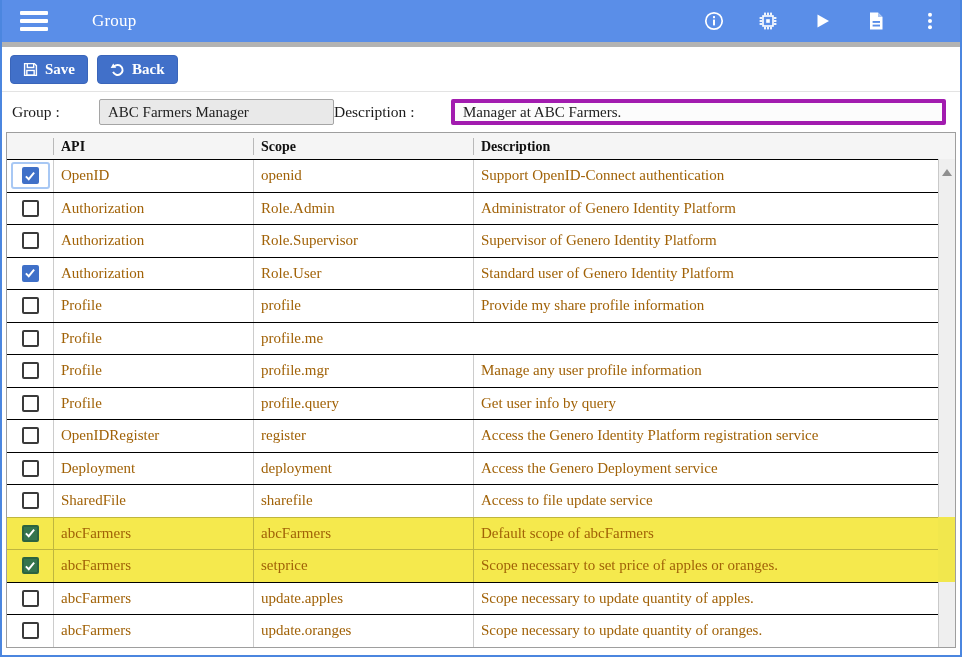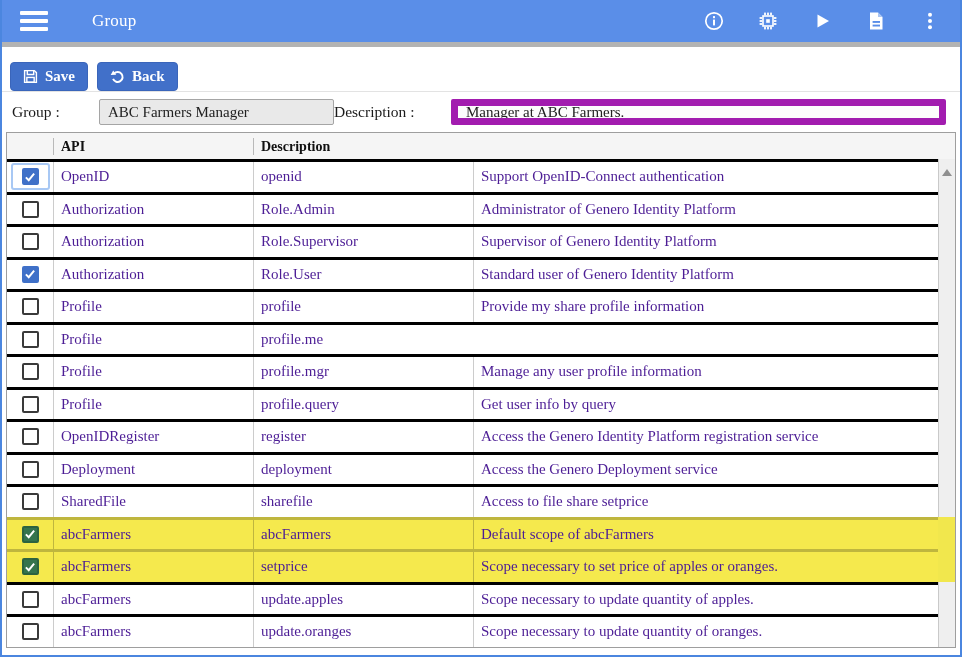--- a/index.html
+++ b/index.html
@@ -10,45 +10,45 @@
   .header{height:42px;background:#5a8ee8;display:flex;align-items:center;}
   .burger{margin-left:18px;width:28px;height:20px;display:flex;flex-direction:column;
           justify-content:space-between;background:none;border:none;padding:0;cursor:pointer;}
   .burger i{display:block;height:3.6px;background:#fff;border-radius:1px;}
   .title{color:#fff;font-size:17px;font-weight:500;margin-left:44px;letter-spacing:.2px;}
   .hicons{margin-left:auto;display:flex;align-items:center;gap:30px;margin-right:18px;}
   .hicon{width:24px;height:24px;background:none;border:none;padding:0;cursor:pointer;
          display:flex;align-items:center;justify-content:center;}
   .subheader{height:5px;background:#b3b3b3;}
   
-  .toolbar{height:44px;display:flex;align-items:flex-end;gap:9px;padding-left:8px;background:#fff;}
+  .toolbar{height:44px;display:flex;align-items:center;gap:9px;padding-left:8px;background:#fff;}
   .btn{display:inline-flex;align-items:center;gap:7px;background:#4170c9;color:#fff;
        border:1px solid #3a65ba;border-radius:4px;font-size:15px;font-weight:600;
        padding:0 12px;height:29px;box-sizing:border-box;font-family:inherit;cursor:pointer;}
   
   .formrow{height:40px;display:flex;align-items:center;background:#fff;border-top:1px solid #e3e3e3;}
   .flabel{font-size:15.5px;color:#1a1a1a;}
   .lab-group{margin-left:10px;width:87px;}
   .lab-desc{width:95px;}
   .tin{height:26px;border-radius:2px;font-size:15px;padding:0 8px;font-family:inherit;
        color:#222;box-sizing:border-box;}
   .in-group{width:235px;background:#e9e9e9;border:1px solid #a5a5a5;}
-  .in-desc{flex:1;margin-left:22px;margin-right:14px;background:#fcfcfc;border:7px solid #a21caf;}
+  .in-desc{flex:1;margin-left:22px;margin-right:14px;background:#fcfcfc;border:4px solid #a21caf;}
   
   .table{position:relative;margin:0 4px;border:1px solid #9e9e9e;height:513.5px;
          box-sizing:content-box;background:#fff;}
   .thead{display:flex;height:26px;background:#f5f5f5;align-items:center;
          font-weight:700;font-size:14px;color:#111;}
   .thead>div{height:17px;line-height:17px;box-sizing:border-box;}
   .h-cb{width:46px;}
   .h-api{width:200px;border-left:1px solid #b9b9b9;padding-left:7px;}
   .h-scope{width:220px;border-left:1px solid #b9b9b9;padding-left:7px;}
   .h-desc{flex:1;border-left:1px solid #b9b9b9;padding-left:7px;}
-  .trow{display:flex;height:32.5px;box-sizing:border-box;border-top:3px solid #000000;
-        background:#fff;font-size:15px;color:#4c1d95;cursor:default;}
+  .trow{display:flex;height:32.5px;box-sizing:border-box;border-top:1px solid #000000;
+        background:#fff;font-size:15px;color:#a16207;cursor:default;}
   .c-cb{width:46px;display:flex;align-items:center;justify-content:center;}
   .c-api{width:200px;border-left:1px solid #ccc;display:flex;align-items:center;padding-left:7px;box-sizing:border-box;}
   .c-scope{width:220px;border-left:1px solid #ccc;display:flex;align-items:center;padding-left:7px;box-sizing:border-box;}
   .c-desc{flex:1;border-left:1px solid #ccc;display:flex;align-items:center;padding-left:7px;box-sizing:border-box;text-align:right;}
   .cbwrap{display:flex;align-items:center;justify-content:center;padding:3px 9px;
           border:2px solid transparent;border-radius:3px;}
   .cbwrap.focus{border-color:#a8c8f4;background:#fff;}
   .cbx{width:17px;height:17px;border:2px solid #3a3a3a;border-radius:2px;background:#fff;
        box-sizing:border-box;display:flex;align-items:center;justify-content:center;cursor:pointer;}
   .cbx svg{display:none;width:12px;height:12px;}
@@ -153,20 +153,21 @@
     <span class="flabel lab-group">Group :</span>
     <input class="tin in-group" type="text" value="ABC Farmers Manager" style="">
     <span class="flabel lab-desc">Description :</span>
     <input class="tin in-desc" type="text" value="Manager at ABC Farmers." style="">
   </div>
 
   <div class="table">
     <div class="thead">
       <div class="h-cb"></div>
       <div class="h-api">API</div>
+      <div class="h-scope">Scope</div>
       <div class="h-desc">Description</div>
     </div>
     <div>
         <div class="trow">
     <div class="c-cb">
       <span class="cbwrap focus">
         <span class="cbx checked">
           <svg viewBox="0 0 16 16">
             <polyline points="2.5,8.5 6.3,12.3 13.5,3.5" fill="none" stroke="#fff" stroke-width="2.6"></polyline>
           </svg>
@@ -352,21 +353,21 @@
         </span>
       </span>
     </div>
     <div class="c-api">
             <span>SharedFile</span>
           </div>
     <div class="c-scope">
             <span>sharefile</span>
           </div>
     <div class="c-desc">
-            <span>Access to file share setprice</span>
+            <span>Access to file update service</span>
           </div>
   </div>
         <div class="trow hl">
     <div class="c-cb">
       <span class="cbwrap">
         <span class="cbx checked">
           <svg viewBox="0 0 16 16">
             <polyline points="2.5,8.5 6.3,12.3 13.5,3.5" fill="none" stroke="#fff" stroke-width="2.6"></polyline>
           </svg>
         </span>

